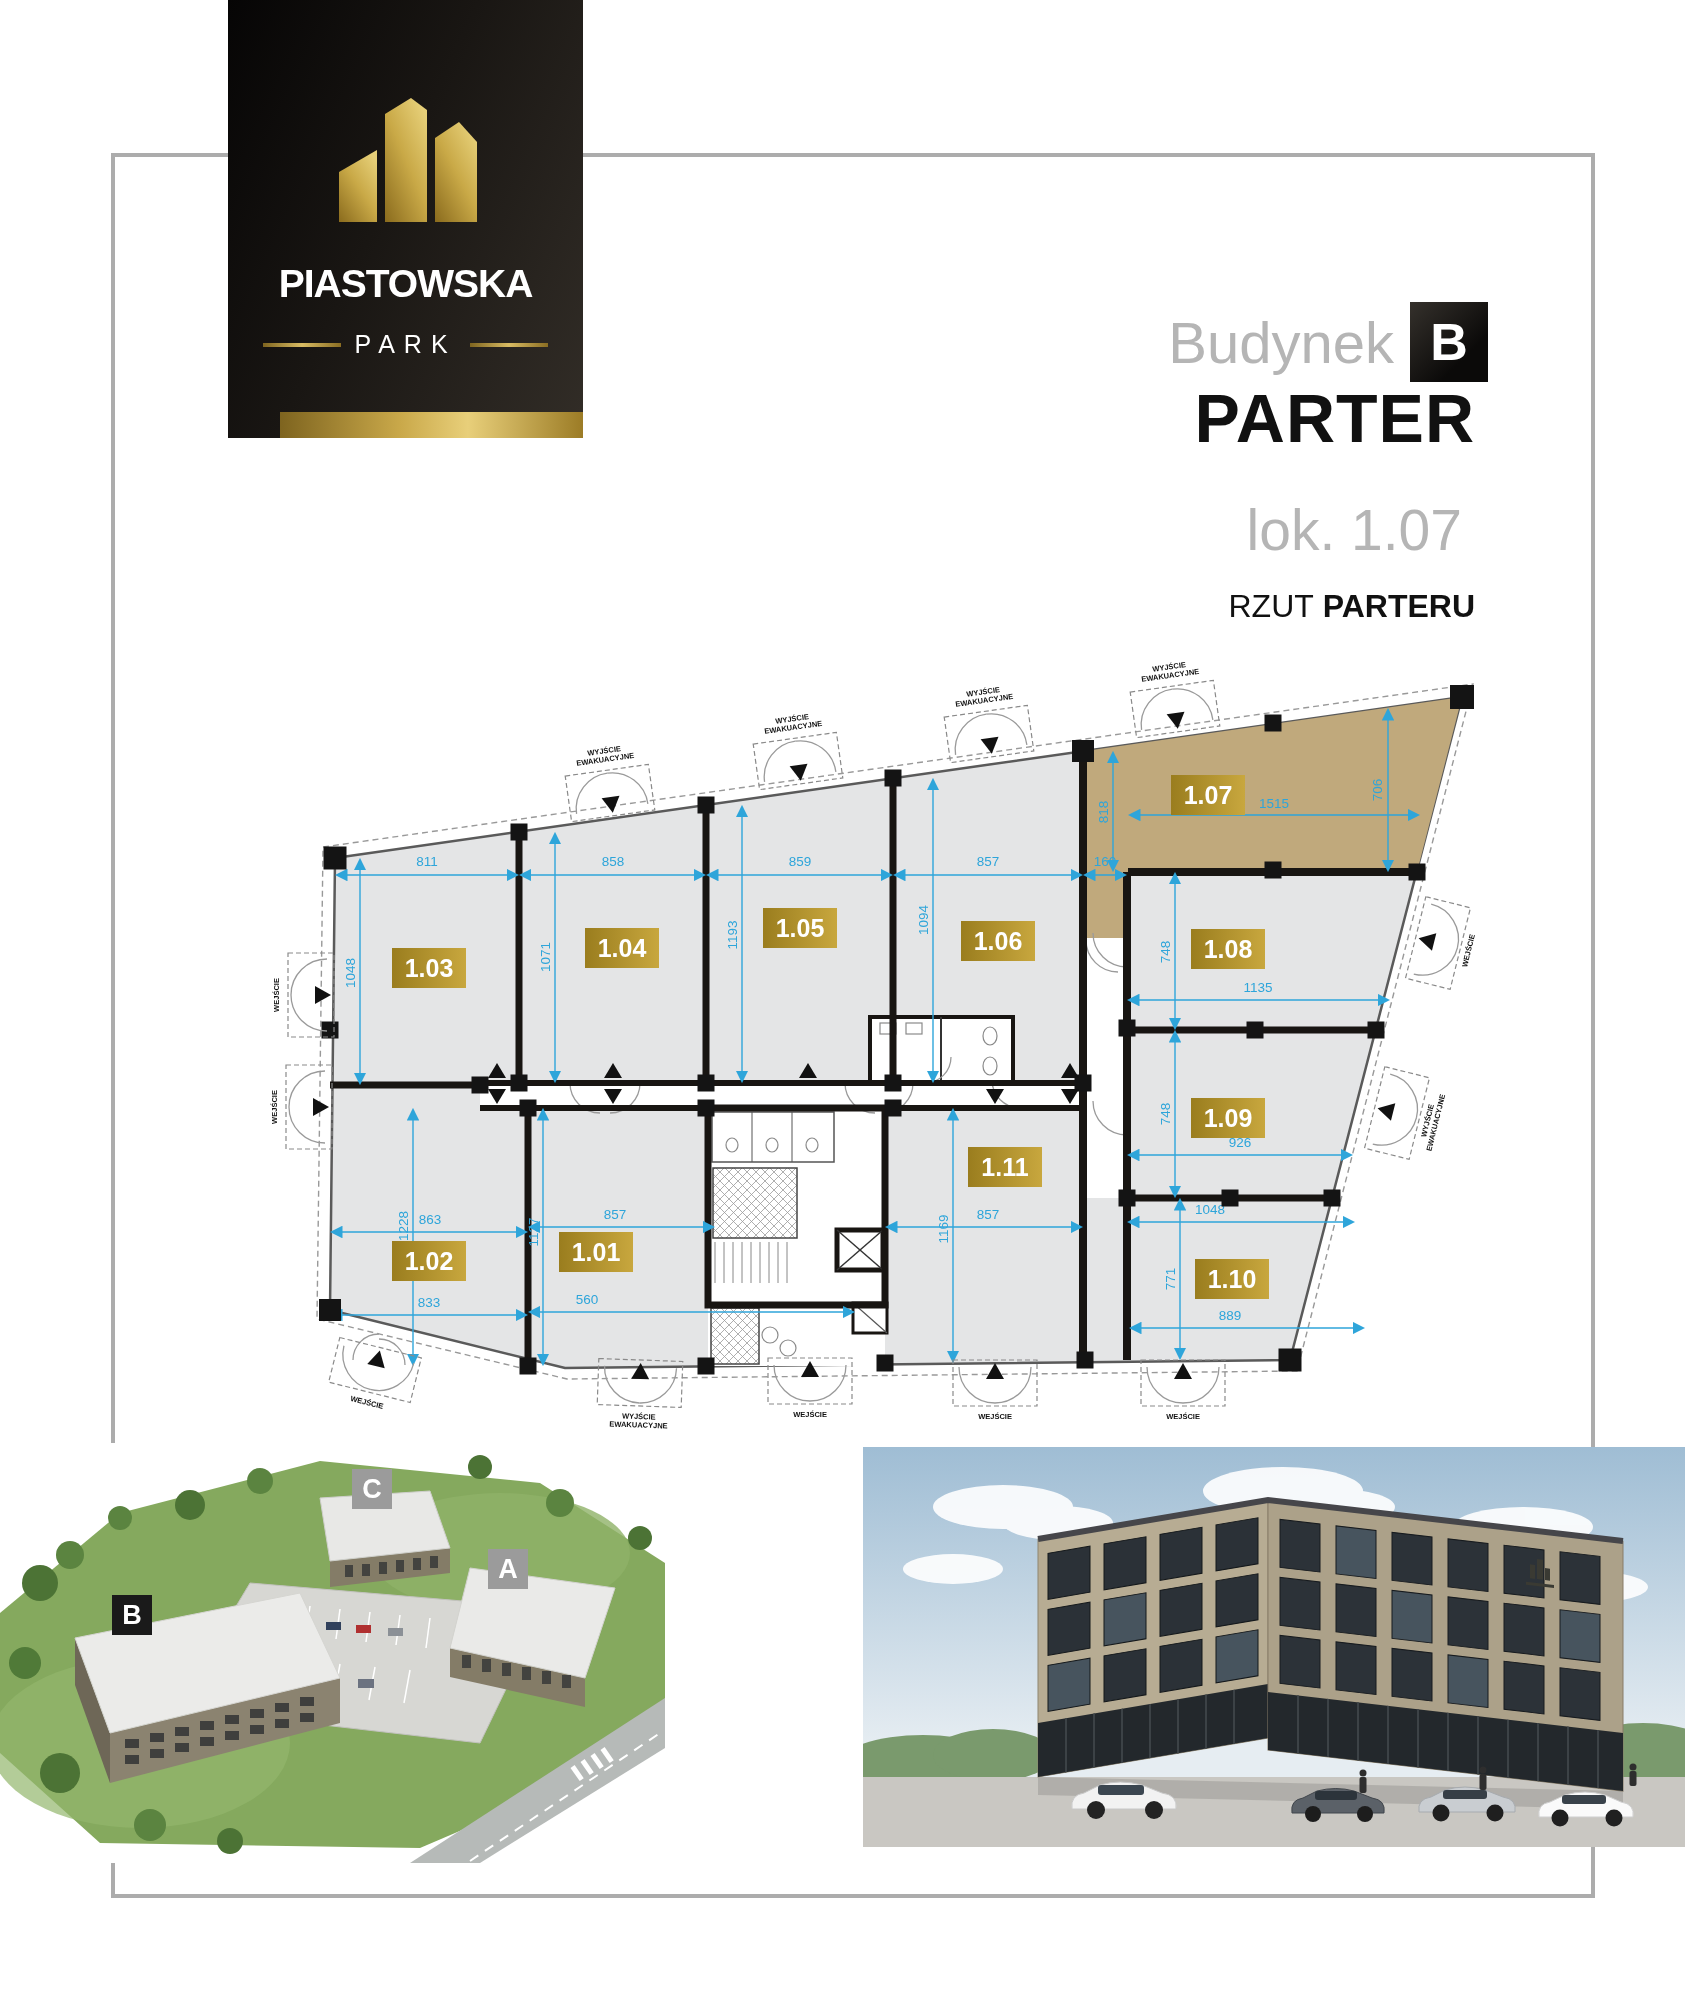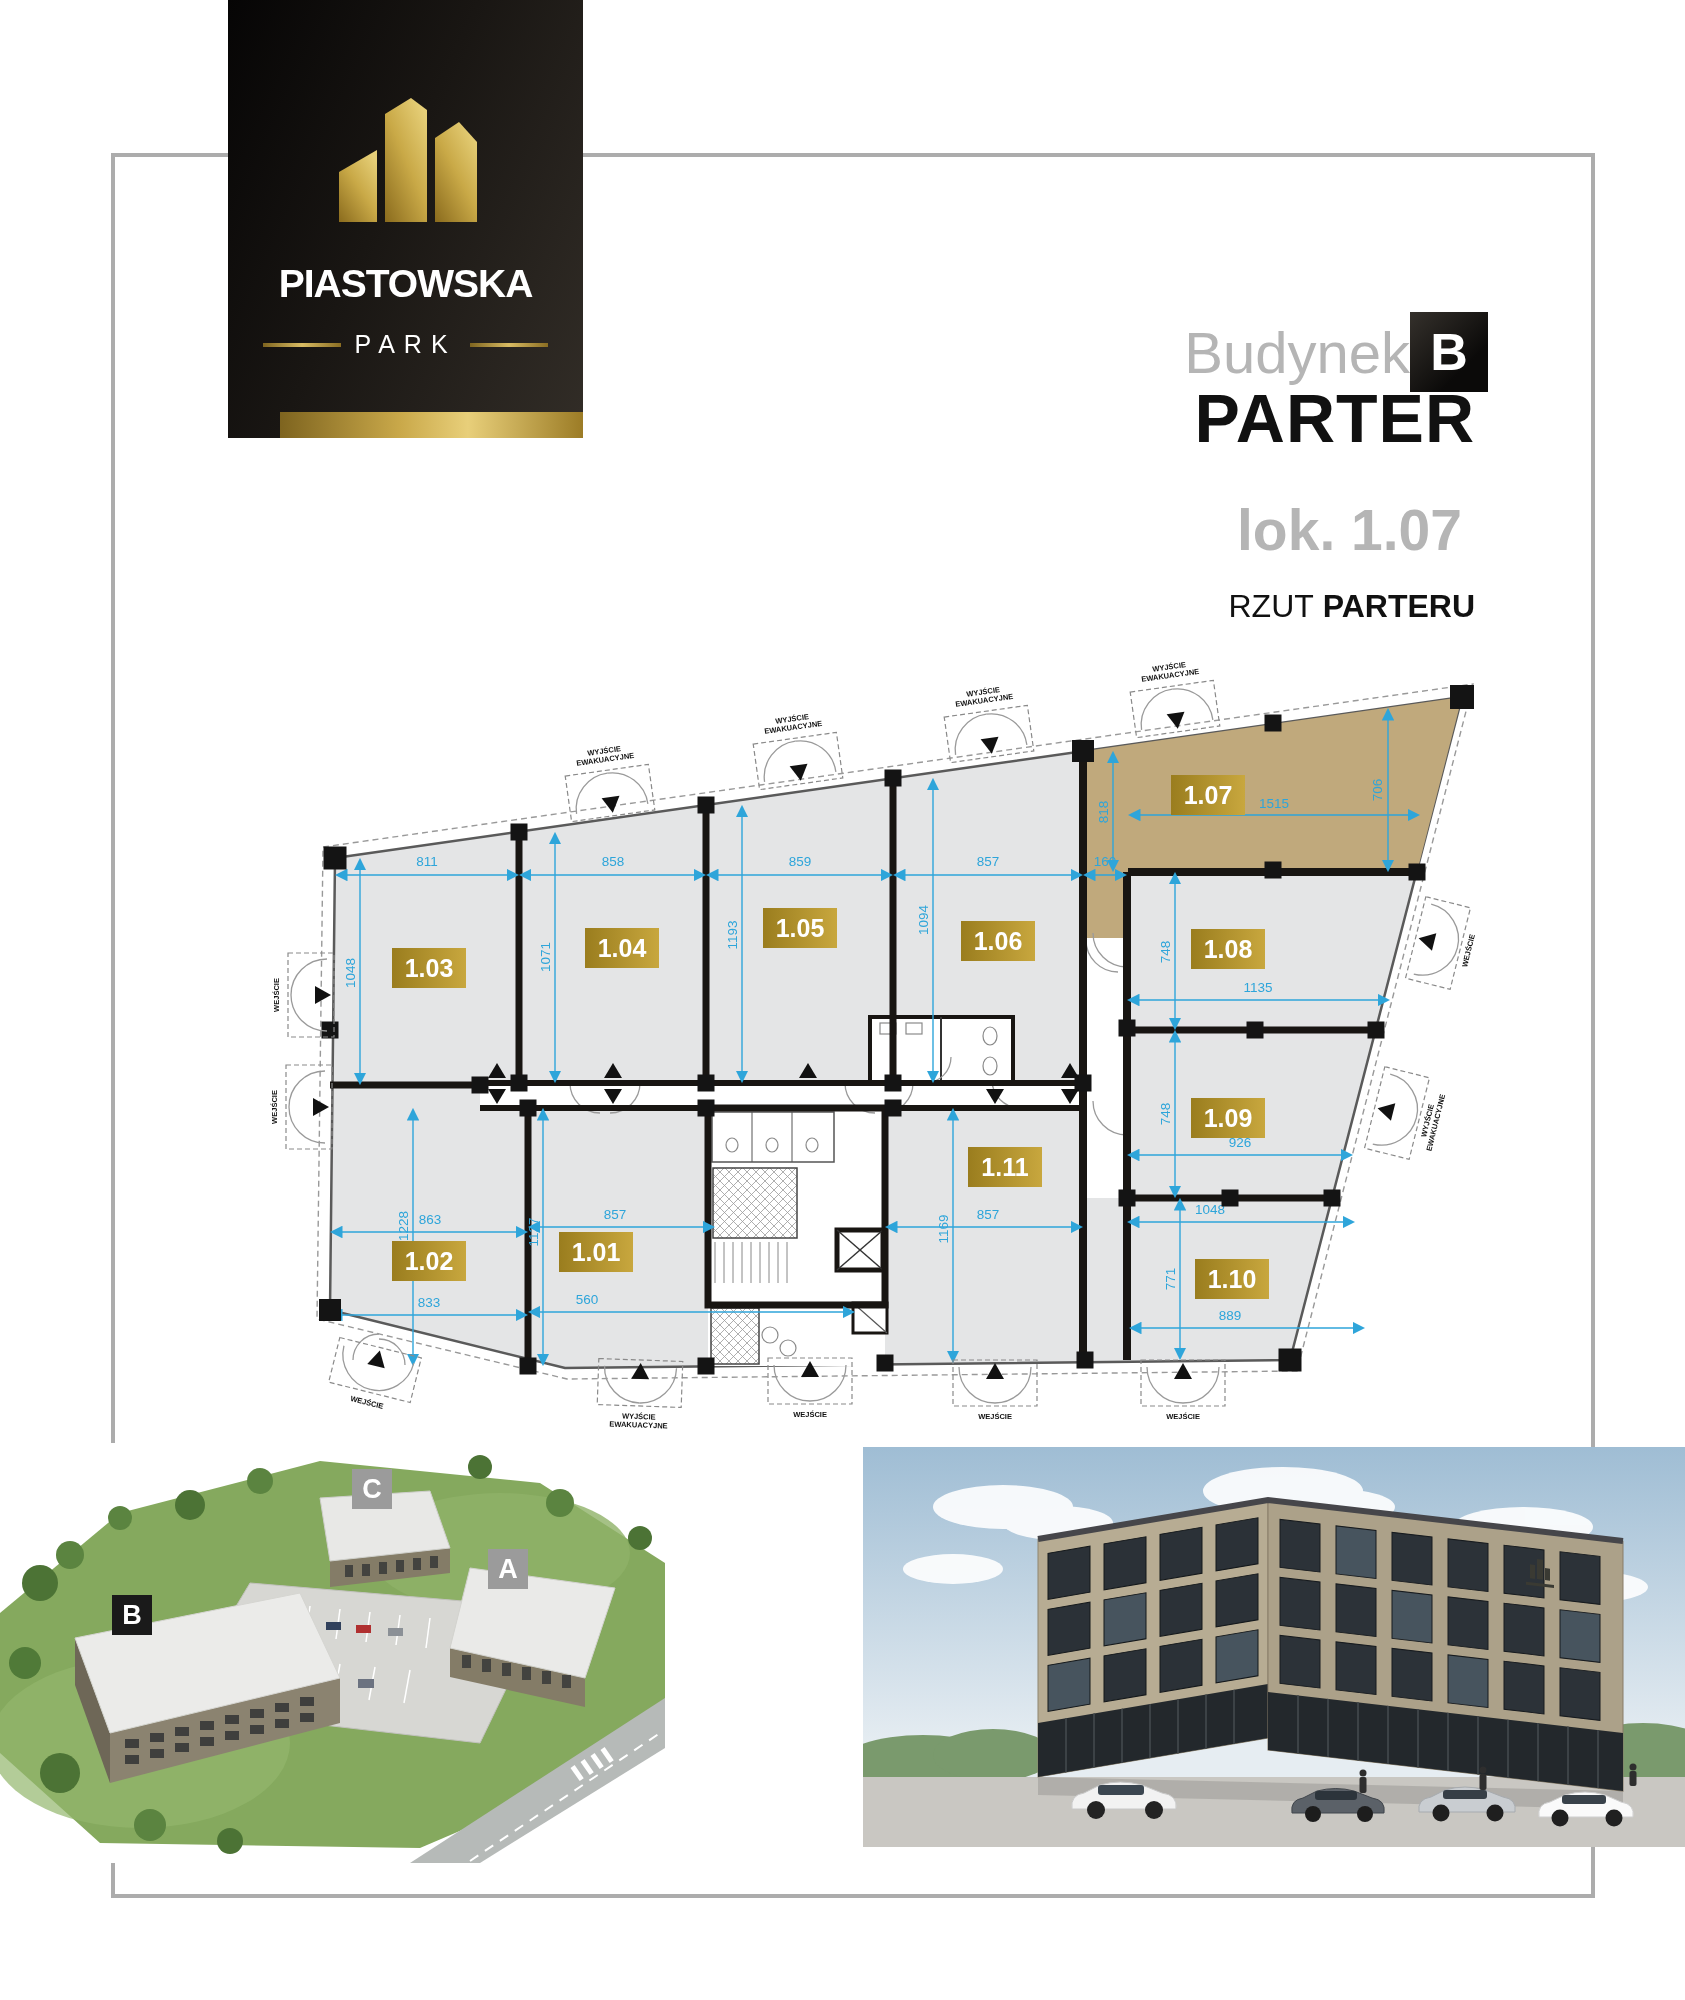--- a/index.html
+++ b/index.html
@@ -13,27 +13,27 @@
   .logo-icon{position:absolute;left:50%;top:96px;transform:translateX(-50%);}
   .logo-brand{position:absolute;left:0;right:0;top:262px;text-align:center;color:#fff;
               font-size:39px;font-weight:700;letter-spacing:-1px;}
   .logo-park-row{position:absolute;left:0;right:0;top:330px;display:flex;align-items:center;
                  justify-content:center;gap:13px;}
   .gold-line{width:78px;height:4px;background:linear-gradient(90deg,#7e641f,#d9bc63,#8a6d22);}
   .logo-park{color:#fff;font-size:25px;letter-spacing:9px;font-weight:400;}
   .logo-goldbar{position:absolute;left:52px;right:0;bottom:0;height:26px;
                 background:linear-gradient(90deg,#7e641f,#caa94a 40%,#e8cf7a 62%,#9c7c26);}
   
-  .t-row{position:absolute;top:312px;right:197px;display:flex;align-items:center;z-index:4;}
+  .t-row{position:absolute;top:302px;right:197px;display:flex;align-items:center;gap:16px;z-index:4;}
   .t-budynek{font-size:58px;font-weight:500;color:#b5b5b5;}
   .t-letter{width:78px;height:80px;background:linear-gradient(135deg,#35312c,#0b0a09 70%);
             color:#fff;font-size:52px;font-weight:700;display:flex;align-items:center;justify-content:center;}
   .t-parter{position:absolute;top:379px;right:210px;font-size:68px;font-weight:800;color:#111;
             letter-spacing:1px;z-index:4;}
-  .t-lok{position:absolute;top:497px;right:223px;font-size:57px;font-weight:700;color:#b5b5b5;z-index:4;}
+  .t-lok{position:absolute;top:497px;right:223px;font-size:57px;font-weight:400;color:#b5b5b5;z-index:4;}
   .t-rzut{position:absolute;top:588px;right:210px;font-size:32px;color:#111;z-index:4;}
   .t-rzut b{font-weight:800;}
   
   .plan{position:absolute;left:225px;top:515px;z-index:3;}
   .walls line{stroke:#181512;}
   .dim{stroke:#2ea5da;stroke-width:1.4;}
   .dim-t{fill:#2ea5da;font-size:13.5px;}
   .badge-t{fill:#fff;font-weight:700;font-size:25px;}
   .door-box{fill:none;stroke:#8a8a8a;stroke-dasharray:5 3;stroke-width:1.2;}
   .door-t{fill:#111;font-size:7.5px;font-weight:700;}

